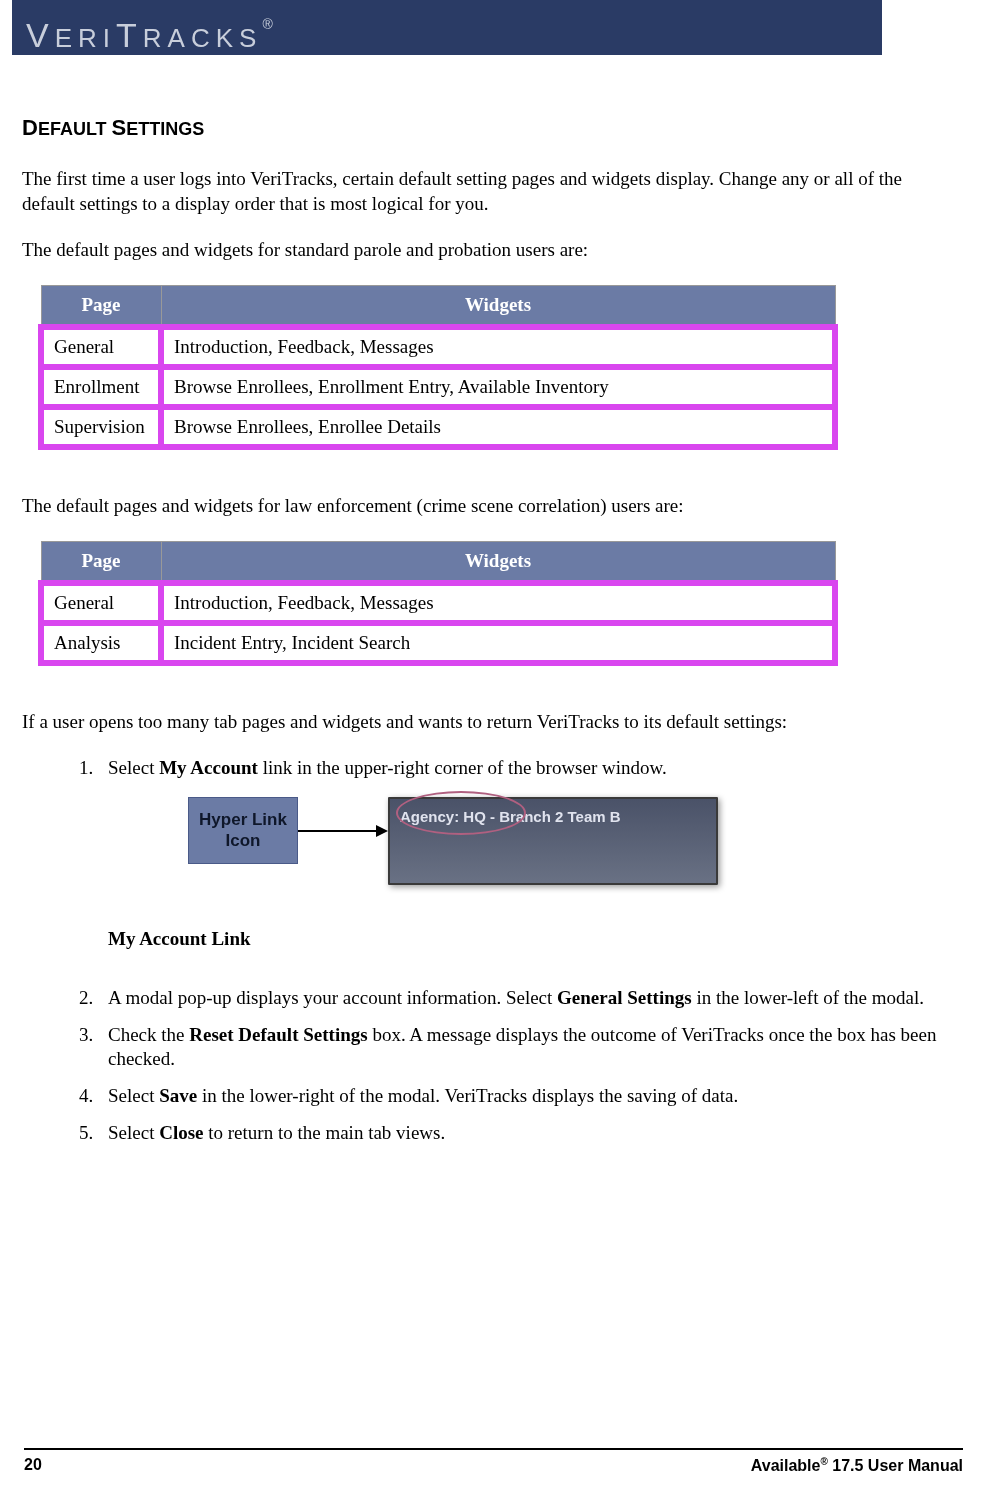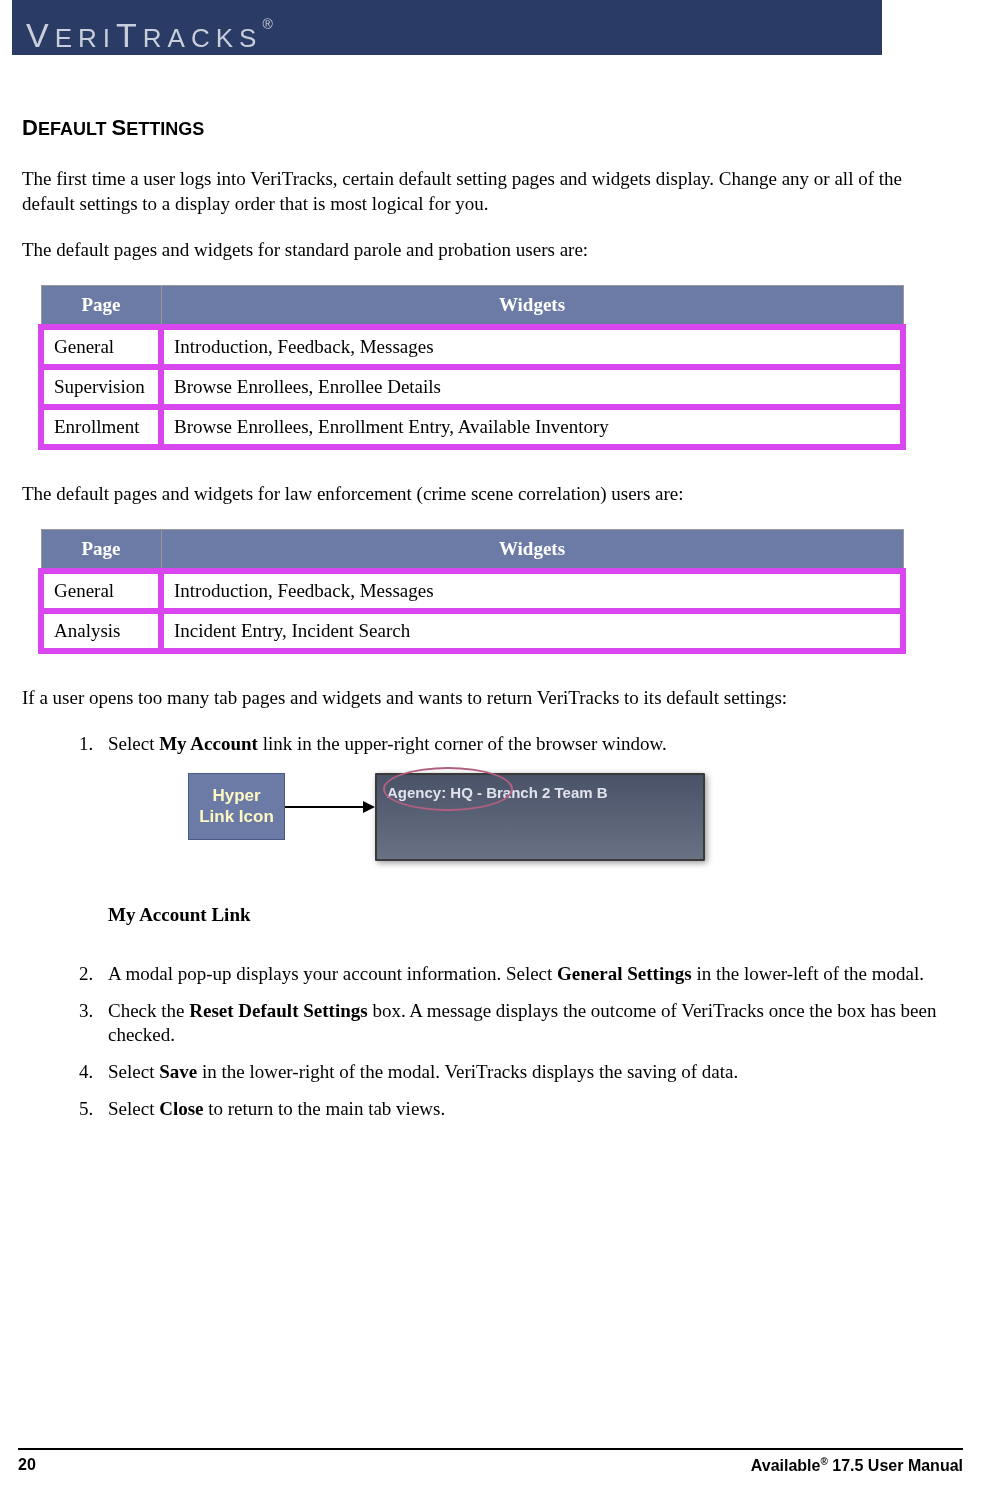--- a/index.html
+++ b/index.html
@@ -39,23 +39,23 @@
     font-family: Arial, sans-serif;
     font-size: 22px;
     font-weight: bold;
     margin-bottom: 26px;
   }
   h2 .small-caps { font-size: 18px; }
   p { margin-bottom: 22px; line-height: 1.3; }
   .intro-sub { margin-top: 12px; }
   table {
     border-collapse: collapse;
-    width: 868px;
+    width: 800px;
     margin-left: 16px;
-    margin-bottom: 32px;
+    margin-bottom: 44px;
     border-radius: 19px;
   }
   table th {
     background: #6b7ba5;
     color: #fff;
     font-family: "Times New Roman", Times, serif;
     font-weight: bold;
     font-size: 19px;
     padding: 8px 10px;
     border: 1px solid #999;
@@ -81,27 +81,27 @@
   .bold { font-weight: bold; }
   .diagram {
     display: flex;
     align-items: flex-start;
     margin: 16px 0 20px 80px;
     position: relative;
     height: 110px;
   }
   .hyper-box {
     background: #6b7ba5;
-    color: #fef9c3;
+    color: #0f172a;
     font-family: Arial, sans-serif;
     font-weight: bold;
     font-size: 17px;
     text-align: center;
     padding: 12px 8px;
-    width: 97px;
+    width: 110px;
     line-height: 1.2;
     border: 1px solid #4a5a88;
   }
   .arrow-svg {
     width: 90px;
     height: 60px;
     margin-top: 20px;
   }
   .mock-app {
     width: 330px;
@@ -141,21 +141,21 @@
     pointer-events: none;
   }
   .caption {
     font-weight: bold;
     font-size: 19px;
     margin: 6px 0 34px 0;
   }
   .footer {
     position: absolute;
     bottom: 20px;
-    left: 18px;
+    left: 24px;
     right: 18px;
     border-top: 2px solid #000;
     padding-top: 6px;
     font-family: Arial, sans-serif;
     font-size: 16px;
     font-weight: bold;
     display: flex;
     justify-content: space-between;
   }
   .footer sup { font-size: 10px; }
@@ -183,26 +183,26 @@
         <th class="page-col">Page</th>
         <th>Widgets</th>
       </tr>
     </thead>
     <tbody>
       <tr>
         <td>General</td>
         <td>Introduction, Feedback, Messages</td>
       </tr>
       <tr>
+        <td>Enrollment</td>
+        <td>Browse Enrollees, Enrollment Entry, Available Inventory</td>
+      </tr>
+      <tr>
         <td>Supervision</td>
         <td>Browse Enrollees, Enrollee Details</td>
-      </tr>
-      <tr>
-        <td>Enrollment</td>
-        <td>Browse Enrollees, Enrollment Entry, Available Inventory</td>
       </tr>
     </tbody>
   </table>
 
   <p>The default pages and widgets for law enforcement (crime scene correlation) users are:</p>
 
   <table>
     <thead>
       <tr>
         <th class="page-col">Page</th>

